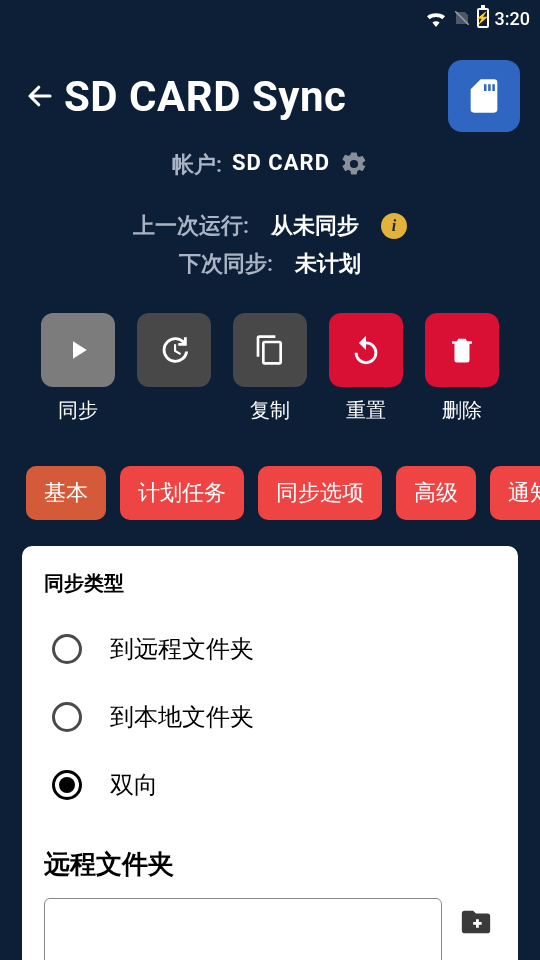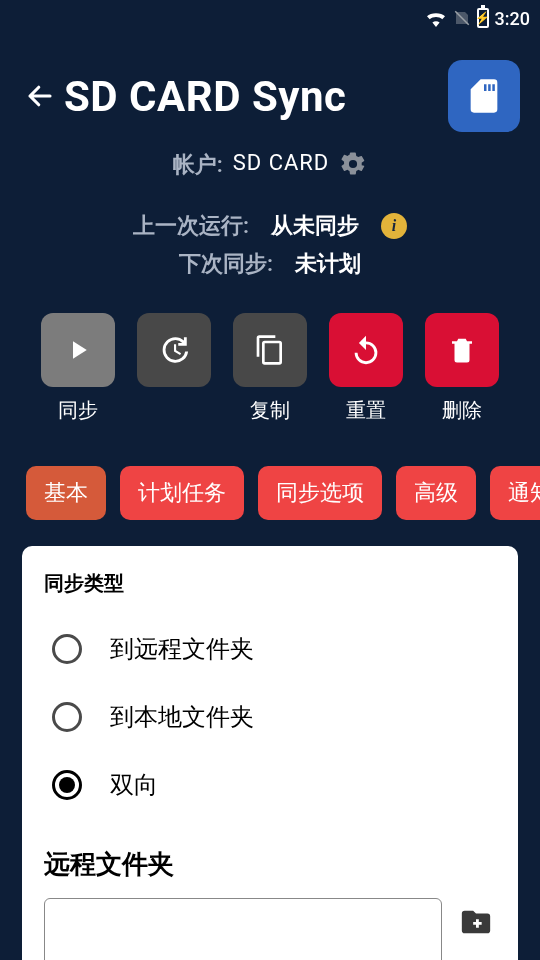--- a/index.html
+++ b/index.html
@@ -15,21 +15,21 @@
   
   .header { display:flex; align-items:center; padding: 24px 20px 10px 20px; gap: 14px; }
   .back { width: 40px; height: 40px; display:flex; align-items:center; justify-content:center; }
   .title { flex:1; text-align:left; font-size: 42px; font-weight: 700; letter-spacing: .5px; margin-left:-10px; }
   .sd-btn { width: 72px; height: 72px; background:#2f66c1; border-radius: 14px; display:flex; align-items:center; justify-content:center; }
   .sd-btn svg { width:40px; height:40px; }
 
   
   .acct { display:flex; align-items:flex-start; justify-content:center; gap:10px; margin-top: 8px; font-size: 22px; }
   .acct .lbl { color:#aab4c4; font-weight:600; }
-  .acct .val { font-weight:400; letter-spacing:1px; }
+  .acct .val { font-weight:700; letter-spacing:1px; }
   .gear { color:#8a9099; }
 
   
   .run { display:flex; align-items:center; justify-content:center; gap:22px; margin-top: 28px; font-size: 22px; }
   .run .lbl { color:#aab4c4; font-weight:600; }
   .run .val { font-weight:700; }
   .info { width:26px; height:26px; border-radius:50%; background:#e2b33a; color:#18263d; font-weight:900; display:flex; align-items:center; justify-content:center; font-size:16px; font-family: Georgia, serif; font-style: italic; }
   .next { margin-top: 8px; }
 
   

